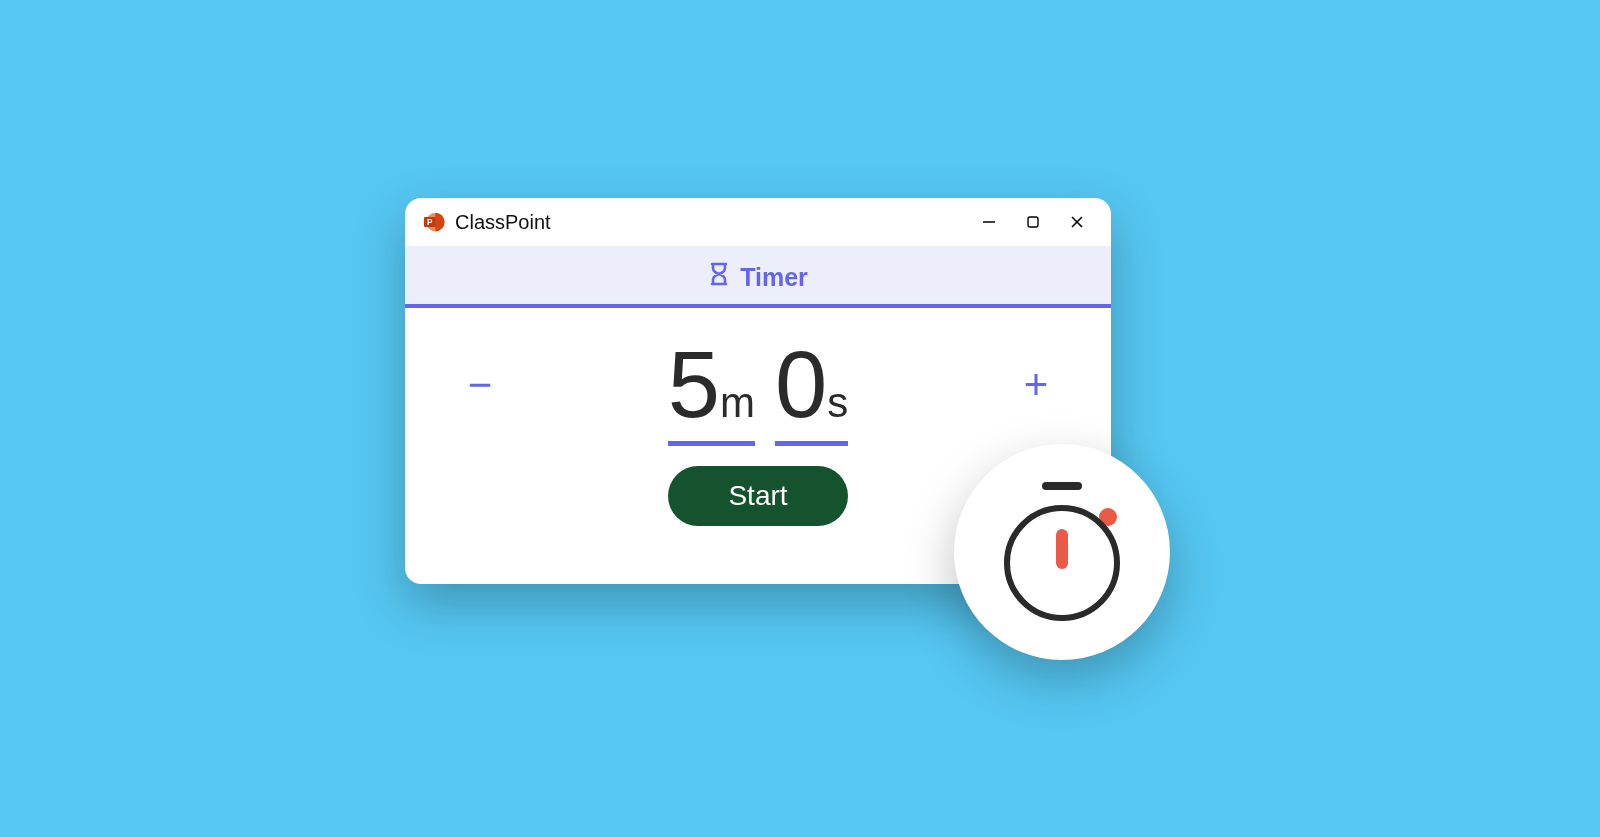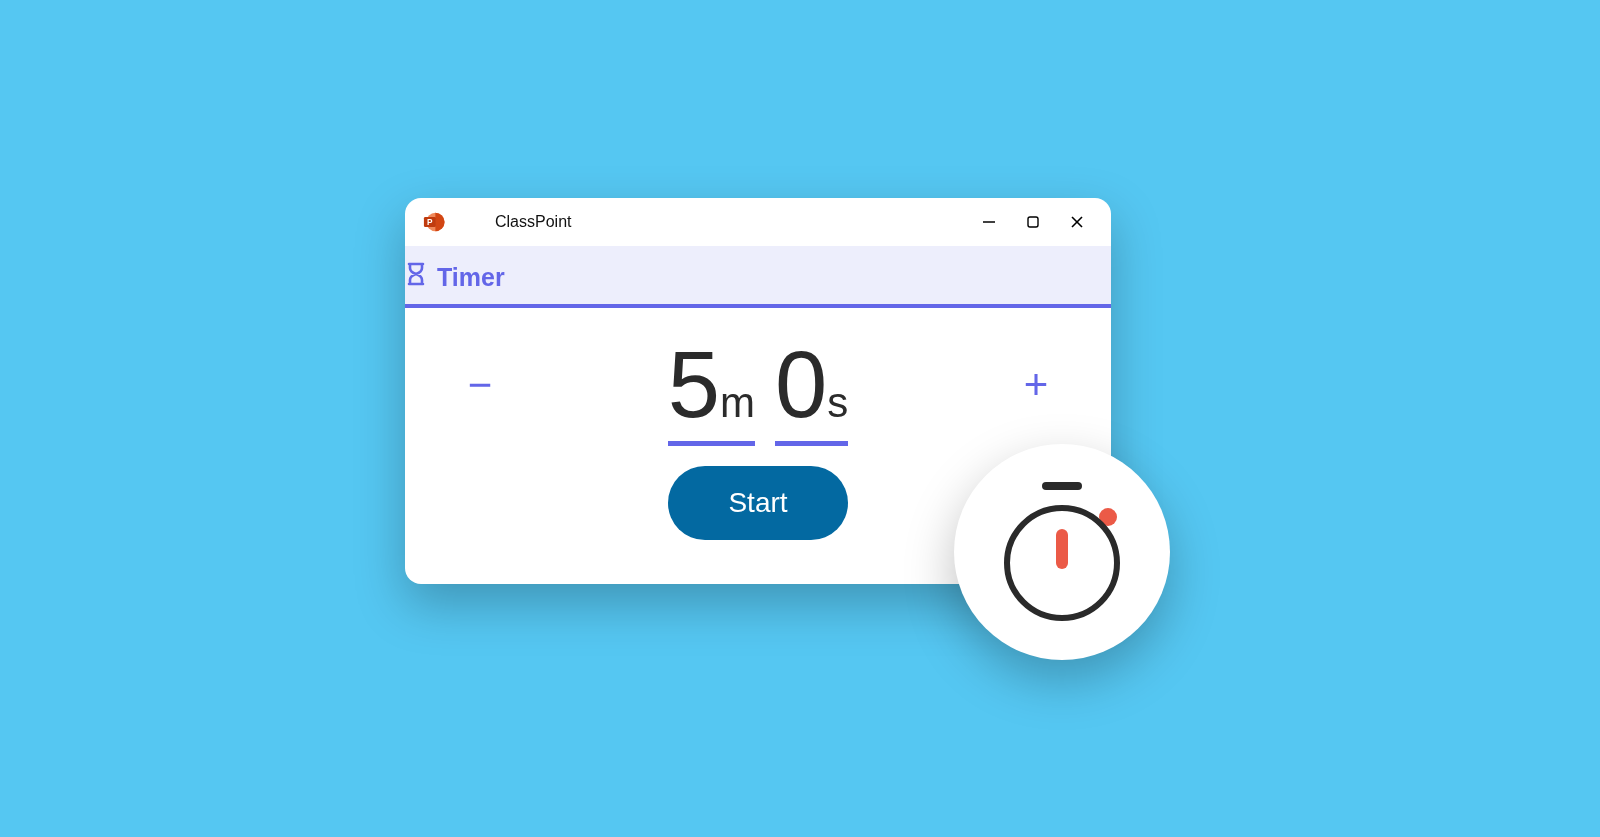--- a/index.html
+++ b/index.html
@@ -28,25 +28,24 @@
       height: 48px;
       padding: 0 12px 0 18px;
     }
     .app-icon {
       width: 22px;
       height: 22px;
       margin-right: 10px;
       flex-shrink: 0;
     }
     .app-title {
-      font-size: 16px;
+      font-size: 20px;
       color: #111;
       font-weight: 400;
       flex: 1;
-      margin-left: 40px;
     }
     .win-controls {
       display: flex;
       align-items: center;
       gap: 0;
     }
     .win-btn {
       width: 44px;
       height: 40px;
       display: flex;
@@ -56,21 +55,21 @@
     }
     .tabs {
       display: flex;
       height: 62px;
       background: #edeefc;
     }
     .tab {
       flex: 1;
       display: flex;
       align-items: center;
-      justify-content: flex-start;
+      justify-content: center;
       gap: 10px;
       font-size: 25px;
       font-weight: 600;
       cursor: pointer;
       position: relative;
       color: #8a8a99;
     }
     .tab.active {
       color: #6366e8;
     }
@@ -130,25 +129,25 @@
     }
     .time-underline {
       position: absolute;
       bottom: -14px;
       left: 0;
       right: 0;
       height: 5px;
       background: #6366e8;
     }
     .start-btn {
-      background: #0369a1;
+      background: #14532d;
       color: #fff;
       font-size: 28px;
       font-weight: 400;
-      padding: 21px 60px;
+      padding: 14px 60px;
       border-radius: 50px;
       border: none;
       cursor: pointer;
     }
     .badge {
       position: absolute;
       left: 954px;
       top: 444px;
       width: 216px;
       height: 216px;

